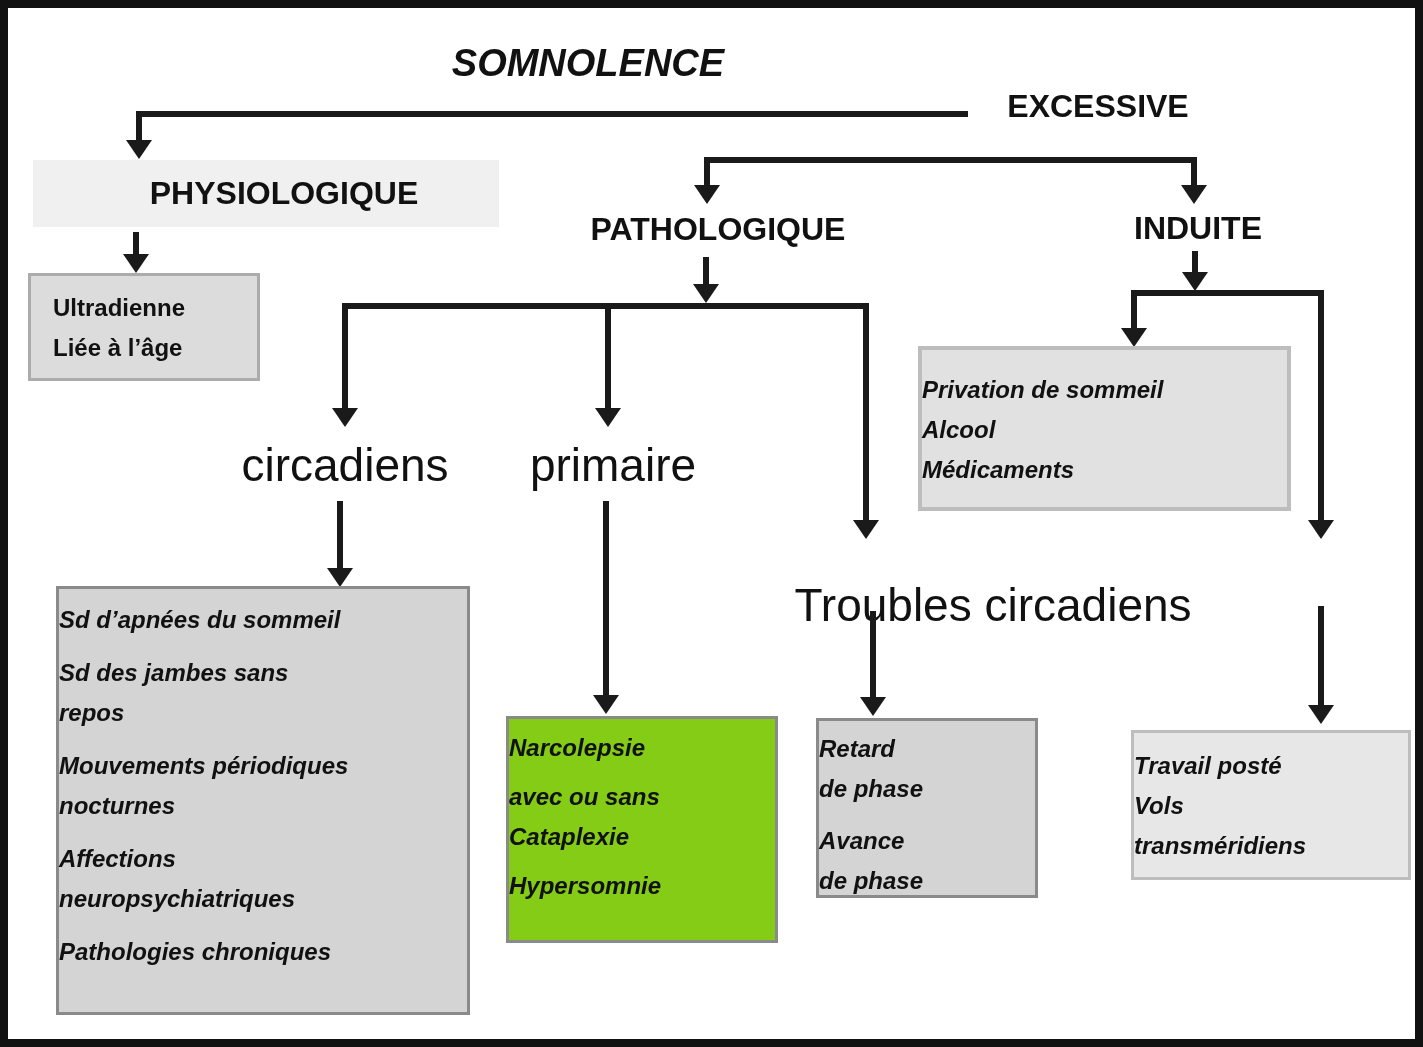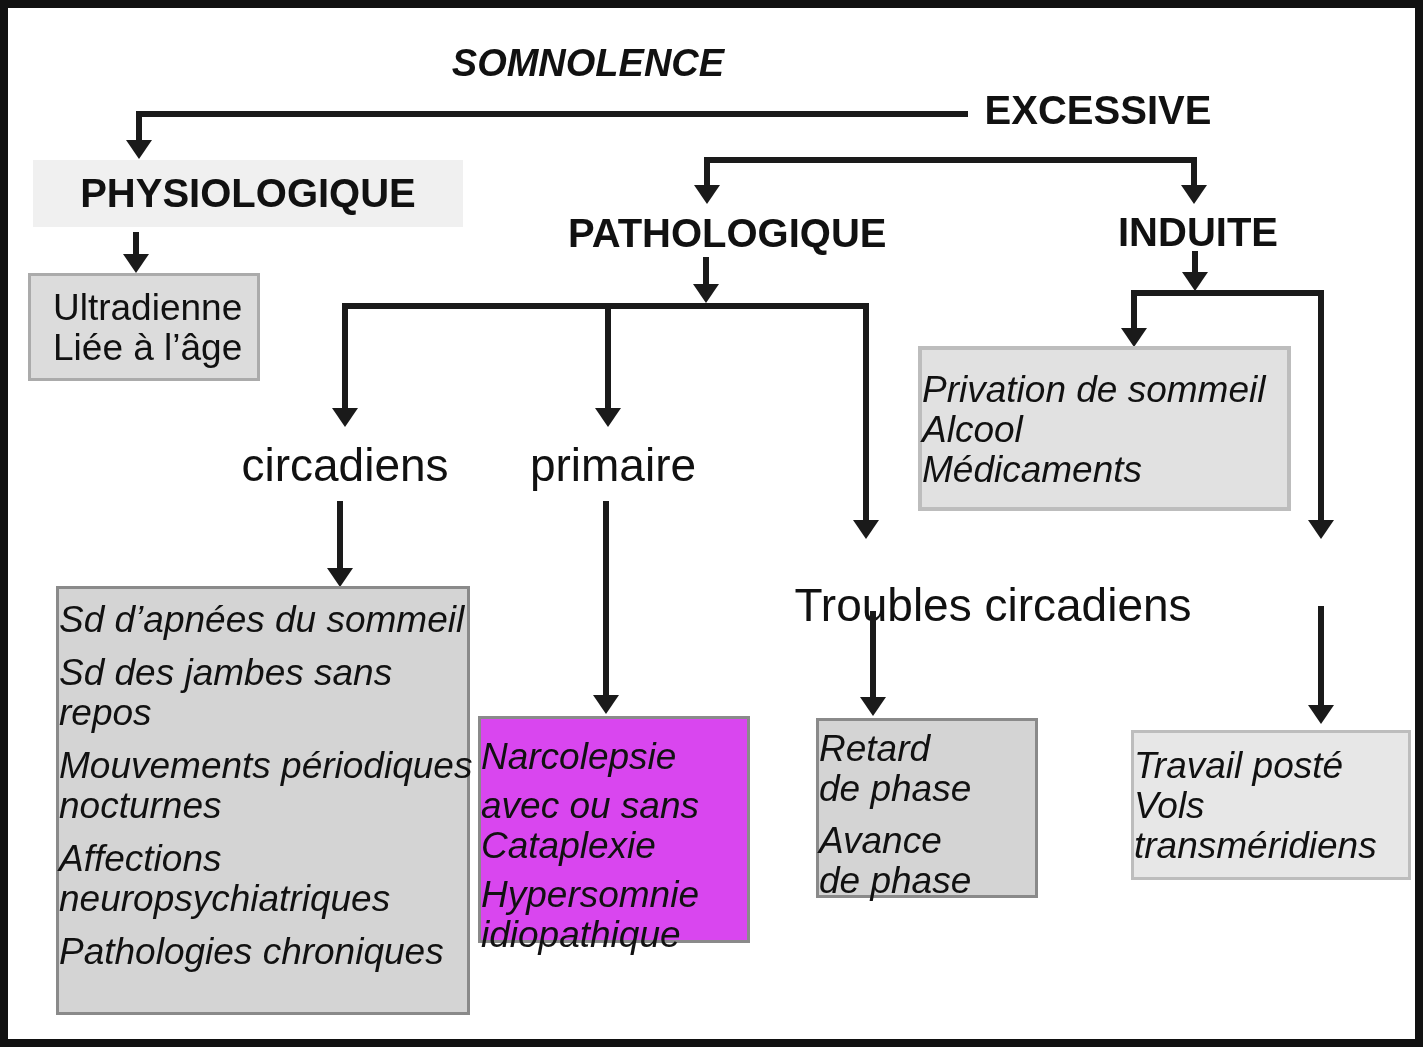--- a/index.html
+++ b/index.html
@@ -6,37 +6,37 @@
   #canvas{
     position:relative;width:1423px;height:1047px;background:#fff;
     box-sizing:border-box;border:8px solid #111;overflow:hidden;
     font-family:"Liberation Sans", sans-serif;color:#111;
   }
   .hline{position:absolute;height:6px;background:#1a1a1a;}
   .vline{position:absolute;width:6px;background:#1a1a1a;}
   .ahead{position:absolute;width:0;height:0;
     border-left:13px solid transparent;border-right:13px solid transparent;
     border-top:19px solid #1a1a1a;}
-  .big-label{position:absolute;font-weight:bold;font-size:40px;letter-spacing:0px;
+  .big-label{position:absolute;font-weight:bold;font-size:32px;letter-spacing:0px;
     text-align:center;white-space:nowrap;}
   .mid-label{position:absolute;font-weight:normal;font-size:46px;text-align:center;white-space:nowrap;}
   .box{position:absolute;box-sizing:border-box;text-align:left;}
-  .box .ln{font-size:37px;font-weight:normal;font-style:italic;line-height:40px;white-space:nowrap;}
+  .box .ln{font-size:24px;font-weight:bold;font-style:italic;line-height:40px;white-space:nowrap;}
   .para{margin:0 0 13px 0;}
   #title{position:absolute;left:350px;top:34px;width:460px;text-align:center;
     font-size:38px;font-weight:bold;font-style:italic;white-space:nowrap;}
   #physio-strip{position:absolute;left:25px;top:152px;width:430px;height:67px;
-    background:#f0f0f0;text-align:center;line-height:67px;}
+    background:#f0f0f0;text-align:center;line-height:67px;padding-left:36px;}
   #ultra-box{left:20px;top:265px;width:232px;height:108px;background:#dcdcdc;
     border:3px solid #ababab;text-align:left;padding:12px 0 0 22px;}
   #ultra-box .ln{font-style:normal;}
   #secondaire-box{left:48px;top:578px;width:414px;height:429px;background:#d4d4d4;
     border:3px solid #8a8a8a;padding-top:11px;}
-  #primaire-box{left:470px;top:708px;width:272px;height:227px;background:#d946ef;
-    border:3px solid #8a8a8a;padding-top:18px;}
+  #primaire-box{left:498px;top:708px;width:272px;height:227px;background:#84cc16;
+    border:3px solid #8a8a8a;padding-top:9px;}
   #primaire-box .para{margin-bottom:9px;}
   #circadien-box{left:808px;top:710px;width:222px;height:180px;background:#d4d4d4;
     border:3px solid #8a8a8a;padding-top:8px;}
   #circadien-box .para{margin-bottom:12px;}
   #privation-box{left:910px;top:338px;width:373px;height:165px;background:#e1e1e1;
     border:4px solid #bdbdbd;padding-top:20px;}
   #travail-box{left:1123px;top:722px;width:280px;height:150px;background:#e7e7e7;
     border:3px solid #bdbdbd;padding-top:13px;}
 </style>
 </head>
@@ -135,21 +135,20 @@
   <div class="box" id="primaire-box">
     <div class="para">
       <div class="ln">Narcolepsie</div>
     </div>
     <div class="para">
       <div class="ln">avec ou sans</div>
       <div class="ln">Cataplexie</div>
     </div>
     <div class="para">
       <div class="ln">Hypersomnie</div>
-      <div class="ln">idiopathique</div>
     </div>
   </div>
 
   <div class="box" id="circadien-box">
     <div class="para">
       <div class="ln">Retard</div>
       <div class="ln">de phase</div>
     </div>
     <div class="para">
       <div class="ln">Avance</div>

